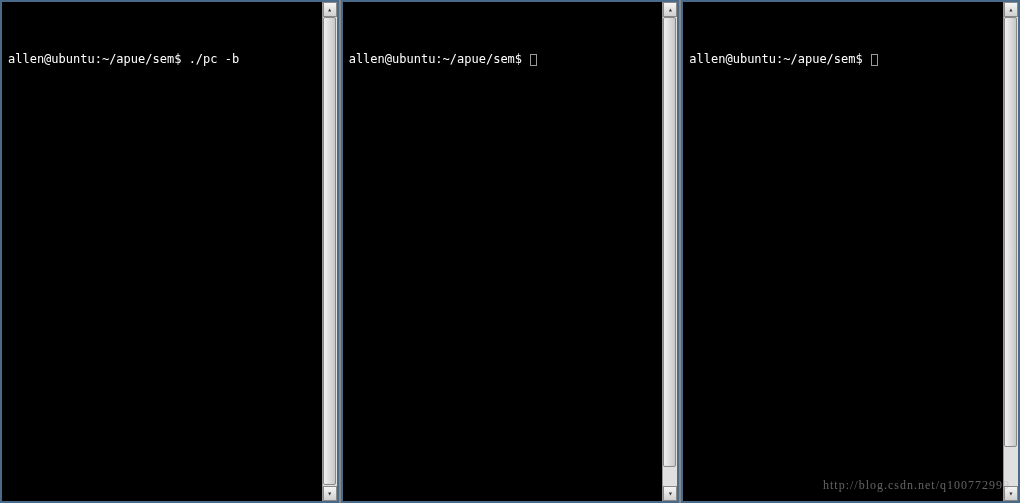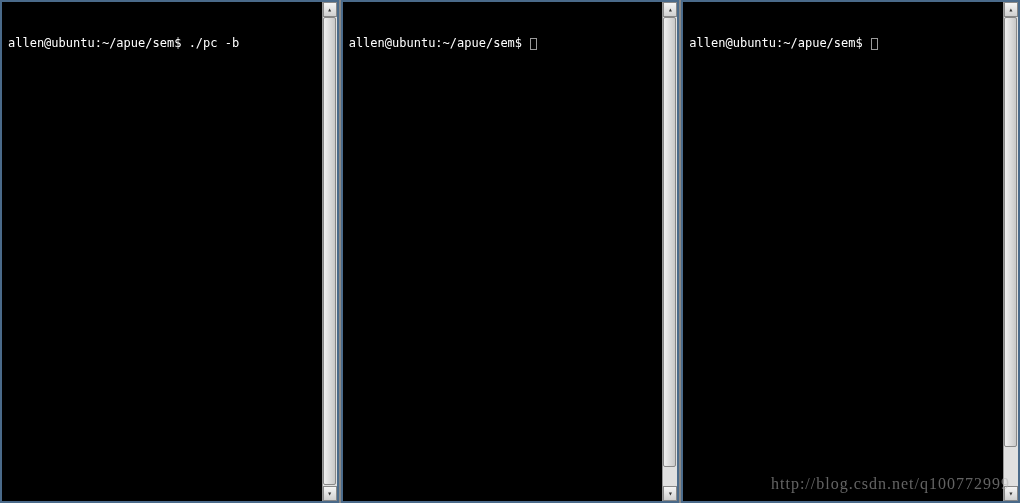--- a/index.html
+++ b/index.html
@@ -23,21 +23,21 @@
       background: #000;
       border: 2px solid #4a6a8a;
       position: relative;
       display: flex;
       overflow: hidden;
     }
     .terminal-content {
       flex: 1;
       background: #000;
       color: #fff;
-      padding: 4px 6px;
+      padding: 20px 6px;
       overflow: hidden;
       line-height: 15px;
       white-space: pre;
     }
     .scrollbar {
       width: 15px;
       background: #e8e8e8;
       display: flex;
       flex-direction: column;
       border-left: 1px solid #999;
@@ -82,21 +82,21 @@
       height: 12px;
       border: 1px solid #999;
       vertical-align: text-bottom;
       margin-left: 1px;
     }
     .watermark {
       position: absolute;
       bottom: 10px;
       right: 10px;
       color: rgba(180, 180, 180, 0.55);
-      font-size: 16px;
+      font-size: 12px;
       font-family: "SimSun", serif;
       letter-spacing: 1px;
       pointer-events: none;
       z-index: 100;
     }
     .terminal-line {
       display: block;
     }
   </style>
 </head>

